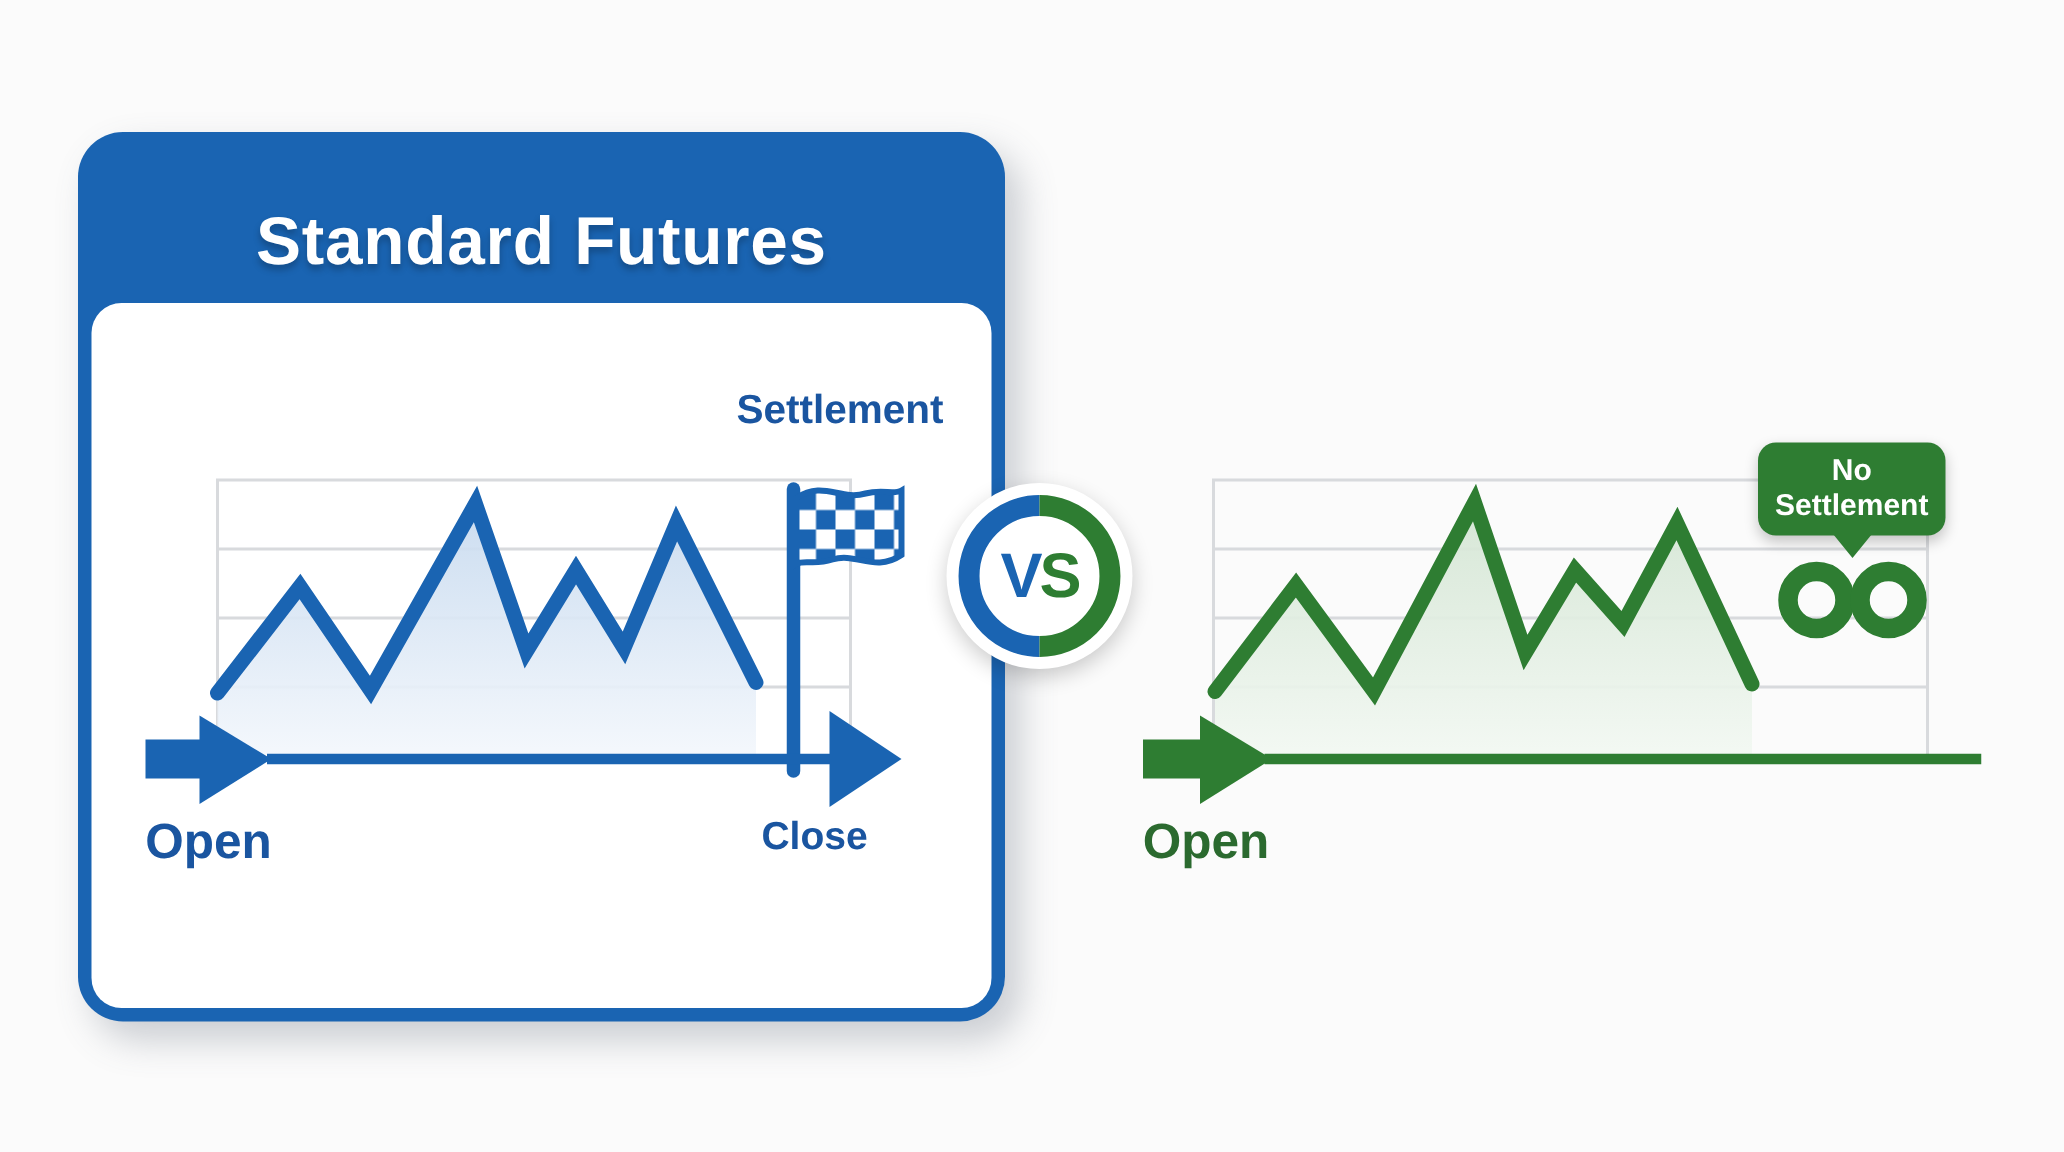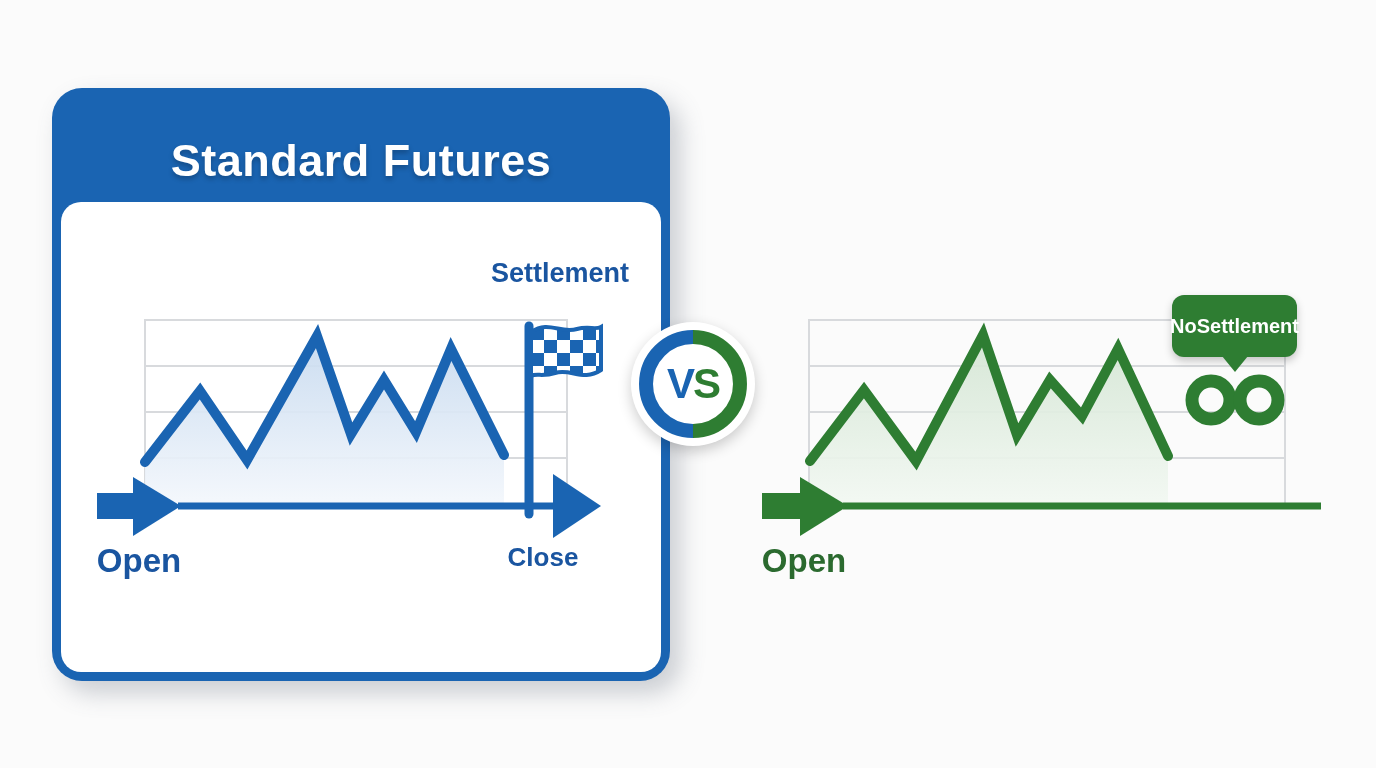--- a/index.html
+++ b/index.html
@@ -31,21 +31,21 @@
   .lbl{position:absolute;font-weight:bold;text-align:center;}
   .lbl.blue{color:var(--blue-text);}
   .lbl.green{color:var(--green-text);}
   .lbl-open-left{left:89px;top:542px;width:100px;font-size:33px;}
   .lbl-close{left:481px;top:542px;width:124px;font-size:26px;}
   .lbl-open-right{left:752px;top:542px;width:104px;font-size:33px;}
   .lbl-settlement{left:478px;top:258px;width:164px;font-size:27px;line-height:30px;}
 
   .no-exp-badge{position:absolute;left:1172px;top:295px;width:125px;height:62px;
         background:var(--green);border-radius:12px;color:#fff;font-weight:bold;font-size:20px;
-        line-height:23px;display:flex;flex-direction:row;align-items:center;justify-content:center;
+        line-height:23px;display:flex;flex-direction:column;align-items:center;justify-content:center;
         box-shadow:0 4px 9px rgba(0,0,0,.22);}
   .no-exp-badge::after{content:"";position:absolute;left:50%;bottom:-15px;transform:translateX(-50%);
         border:13px solid transparent;border-top:16px solid var(--green);border-bottom:none;}
 
   .vs-badge{position:absolute;left:631px;top:322px;width:124px;height:124px;border-radius:50%;
         background:#fff;box-shadow:0 5px 14px rgba(0,0,0,.20);}
   .vs-badge svg{position:absolute;inset:0;}
   .vs-text{position:absolute;inset:0;display:flex;align-items:center;justify-content:center;
         font-size:42px;font-weight:bold;letter-spacing:-2px;}
   .vs-text .v{color:var(--blue);}

